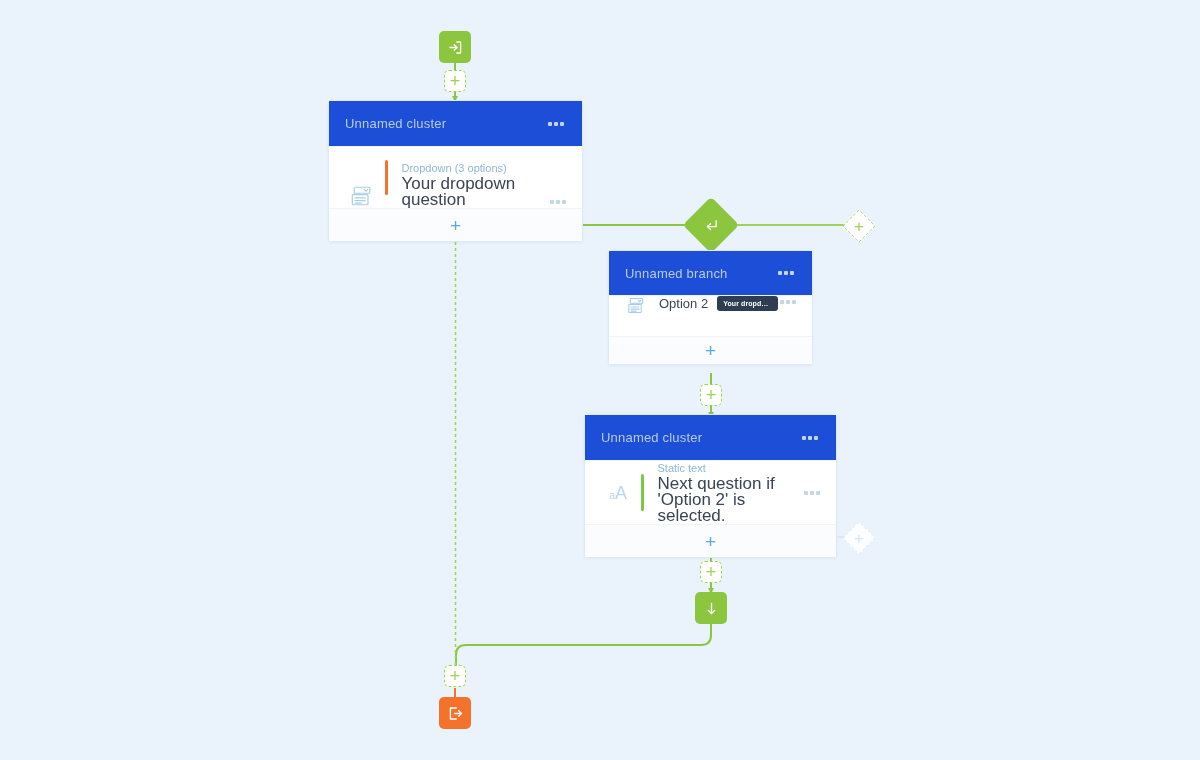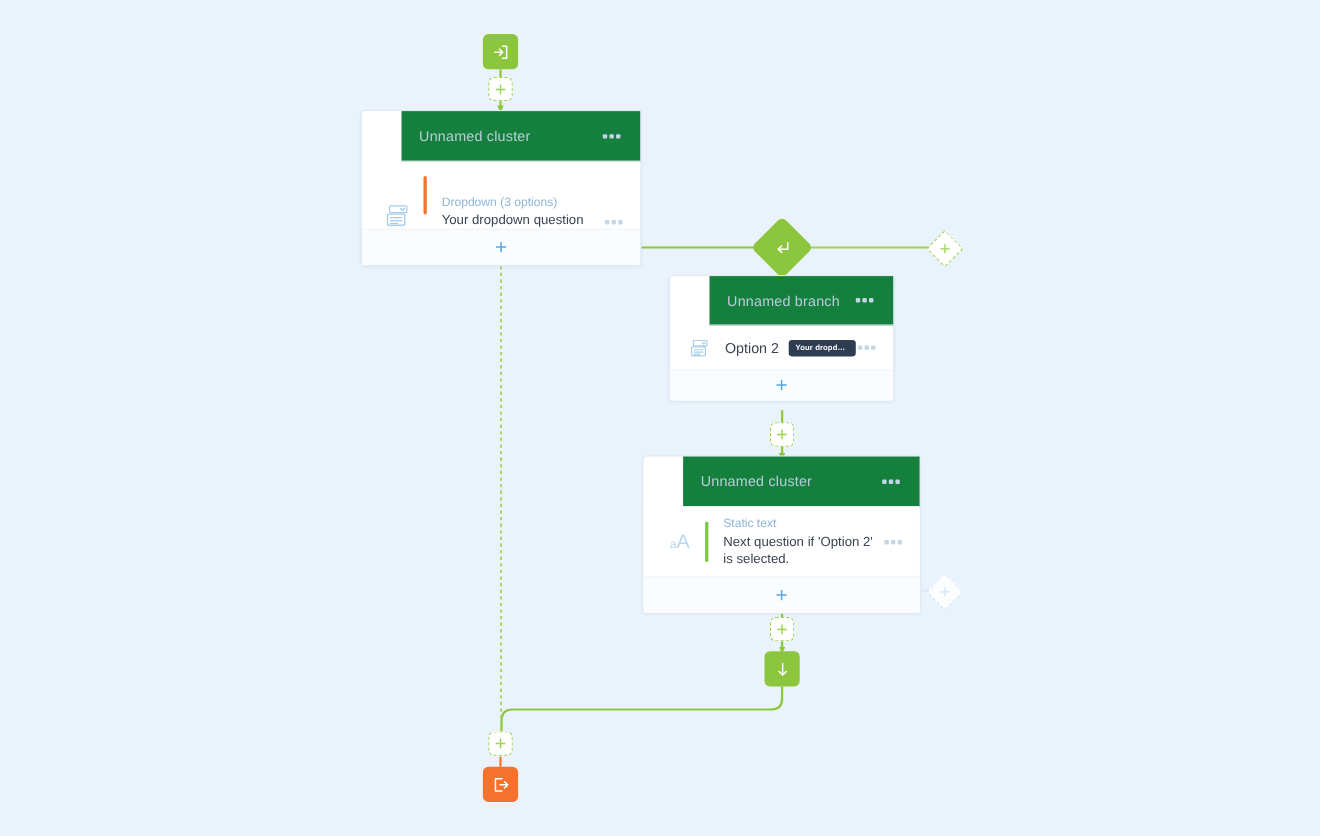--- a/index.html
+++ b/index.html
@@ -110,27 +110,26 @@
   .card {
     position: absolute;
     background: #ffffff;
     border: 1px solid #dde9f4;
     border-radius: 4px;
     box-sizing: border-box;
     box-shadow: 0 1px 2px rgba(140,170,200,.10);
   }
   .card-header {
     height: 46px;
-    background: #15803d;
+    background: #1d4ed8;
     border-bottom: 1px solid #eef4fa;
     display: flex;
     align-items: center;
     padding: 0 16px;
     box-sizing: border-box;
-    margin-left: 36px;
   }
   .card-title {
     flex: 1;
     color: #b9cbd9;
     font-size: 13px;
     letter-spacing: .2px;
   }
   .card-footer {
     height: 33px;
     background: #fbfcfe;
@@ -187,26 +186,26 @@
   .accent.green  { background: #7ac943; }
   .row-body { flex: 1; min-width: 0; }
   .row-kicker {
     color: #8fb6d8;
     font-size: 11px;
     line-height: 14px;
     margin-bottom: 1px;
   }
   .row-main {
     color: #3a4452;
-    font-size: 12px;
+    font-size: 17px;
     line-height: 16px;
   }
 
   
-  .branch-row { height: 40px; display: flex; align-items: center; padding: 0 14px 0 12px; }
+  .branch-row { height: 40px; display: flex; align-items: flex-start; padding: 0 14px 0 12px; }
   .branch-row .row-icon { width: 30px; flex: 0 0 30px; }
   .opt-label {
     color: #3a4452;
     font-size: 13px;
     margin-left: 8px;
     white-space: nowrap;
   }
   .badge {
     margin-left: 9px;
     background: #2f3d52;

